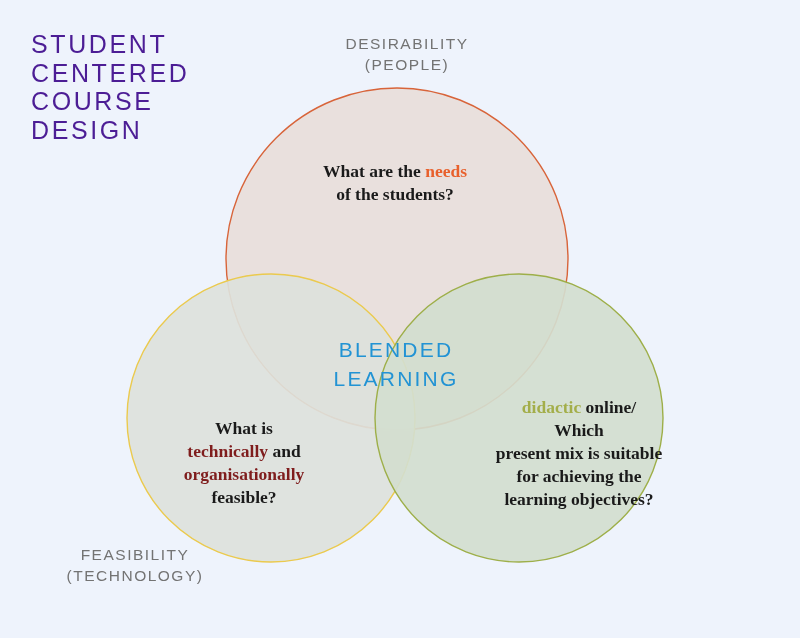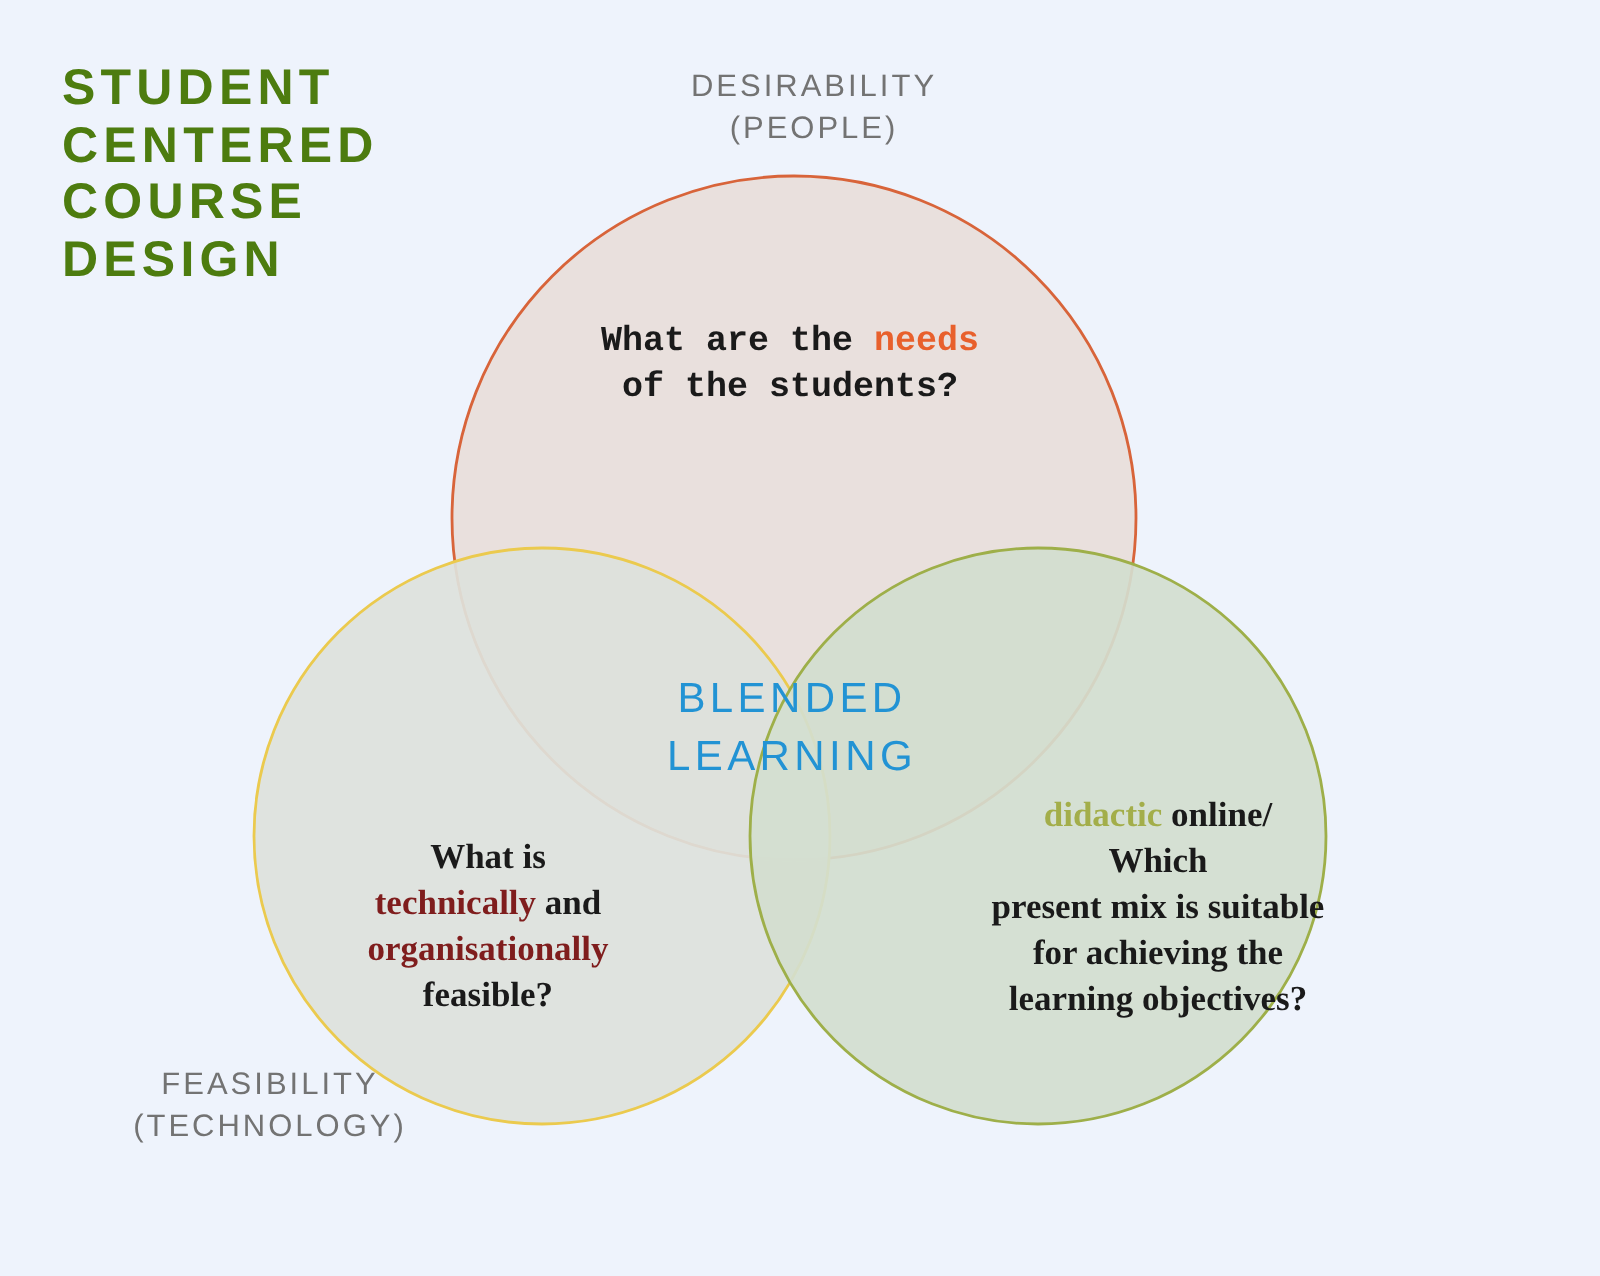--- a/index.html
+++ b/index.html
@@ -14,44 +14,44 @@
     background: #eef3fc;
     overflow: hidden;
     font-family: "Liberation Sans", sans-serif;
   }
 
   
   #title {
     position: absolute;
     left: 31px;
     top: 30px;
-    color: #4d7c0f;
+    color: #4c1d95;
     font-family: "Liberation Sans", sans-serif;
     font-size: 25px;
-    font-weight: 700;
+    font-weight: 400;
     letter-spacing: 2.6px;
     line-height: 28.5px;
     white-space: pre-line;
     user-select: none;
   }
 
   
   .corner-label {
     position: absolute;
     color: #737373;
     font-family: "Liberation Sans", sans-serif;
     font-size: 15.5px;
     letter-spacing: 1.5px;
     line-height: 21px;
     text-align: center;
     white-space: pre-line;
     user-select: none;
   }
   #label-desirability { left: 287px; top: 33px; width: 240px; }
-  #label-feasibility  { left: 20px;  top: 532px; width: 230px; }
+  #label-feasibility  { left: 20px;  top: 544px; width: 230px; }
   #label-viability    { left: 560px; top: 557px; width: 230px; }
 
   
   #venn {
     position: absolute;
     left: 0;
     top: 0;
     width: 800px;
     height: 638px;
   }
@@ -60,21 +60,21 @@
   .venn-text {
     position: absolute;
     font-family: "Liberation Serif", serif;
     font-weight: bold;
     color: #1a1a1a;
     text-align: center;
     line-height: 23px;
     font-size: 17.5px;
     user-select: none;
   }
-  #text-top   { left: 270px; top: 160px; width: 250px; font-family: Liberation Mono, monospace; }
+  #text-top   { left: 270px; top: 160px; width: 250px; }
   #text-left  { left: 144px; top: 417px; width: 200px; }
   #text-right { left: 474px; top: 396px; width: 210px; }
 
   .hl-orange { color: #e8602c; }
   .hl-yellow { color: #7f1d1d; }
   .hl-olive  { color: #a3ae4a; }
 
   
   #center-label {
     position: absolute;

